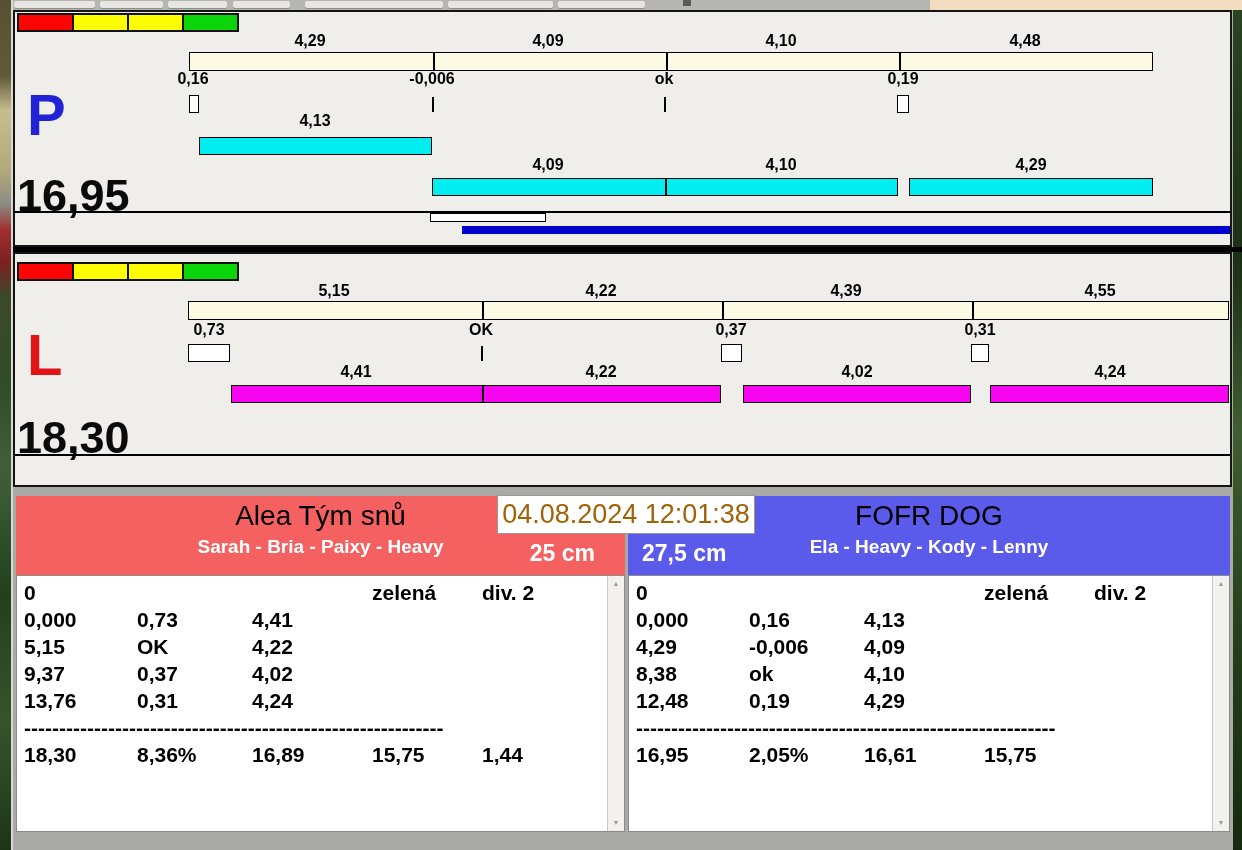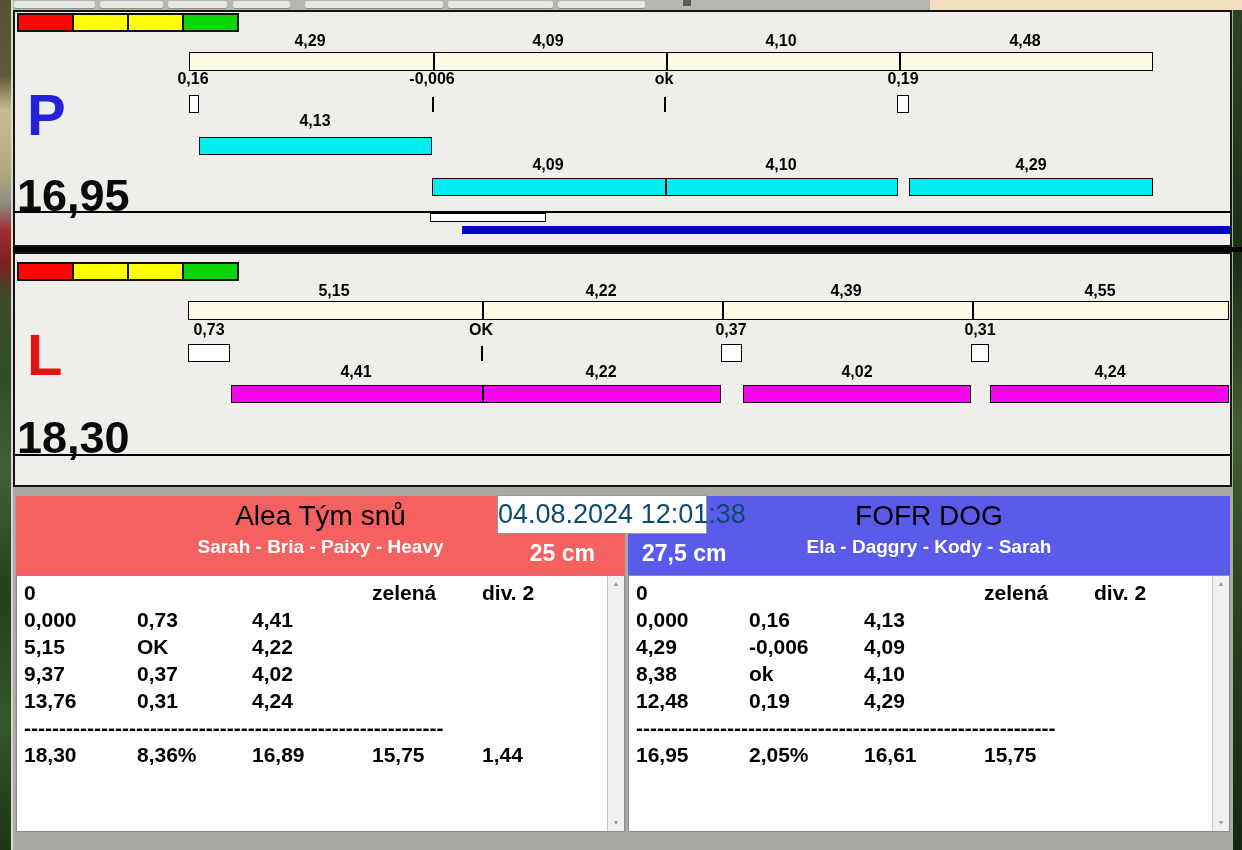--- a/index.html
+++ b/index.html
@@ -30,22 +30,22 @@
   .lane-total{position:absolute;font-size:45px;line-height:48px;font-weight:bold;color:#0a0a0a;}
   .subline{position:absolute;left:0;right:0;height:0;border-top:2px solid #000;}
   .whitebar{position:absolute;background:#fff;border:1px solid #000;box-sizing:border-box;}
   .progress{position:absolute;height:8px;}
   .separator{position:absolute;left:13px;top:247px;width:1229px;height:5px;background:#000;}
   
   .team-header{position:absolute;top:496px;height:79px;color:#fff;}
   .team-name{text-align:center;font-size:28px;line-height:30px;font-weight:normal;color:#000;padding-top:5px;white-space:nowrap;}
   .team-dogs{text-align:center;font-size:19px;line-height:20px;font-weight:bold;color:#fff;margin-top:6px;white-space:nowrap;}
   .jump-height{position:absolute;top:44px;font-size:23px;font-weight:bold;color:#fff;white-space:nowrap;}
-  .clock{position:absolute;left:497px;top:495px;width:210px;height:39px;background:#fff;border:1px solid #9a9a9a;box-sizing:border-box;
-    font-size:27px;line-height:37px;text-align:center;color:#0c4a6e;z-index:5;white-space:nowrap;}
+  .clock{position:absolute;left:497px;top:495px;width:258px;height:39px;background:#fff;border:1px solid #9a9a9a;box-sizing:border-box;
+    font-size:27px;line-height:37px;text-align:center;color:#a16207;z-index:5;white-space:nowrap;}
   .rtable{position:absolute;top:575px;height:257px;background:#fff;border:1px solid #8a8a8a;box-sizing:border-box;
     padding:3px 20px 0 7px;overflow:hidden;color:#000;}
   .t-row{display:grid;grid-template-columns:113px 115px 120px 110px 1fr;font-size:21px;font-weight:bold;line-height:27px;white-space:nowrap;}
   .t-dash{font-size:21px;font-weight:bold;line-height:27px;white-space:nowrap;overflow:hidden;}
   .vscroll{position:absolute;top:0;right:0;bottom:0;width:16px;background:#f2f1ef;border-left:1px solid #c9c9c4;}
   .varrow{position:absolute;left:0;width:16px;height:16px;font-size:7px;line-height:16px;text-align:center;color:#9a9a96;}
   .varrow.up{top:0;}
   .varrow.down{bottom:0;}
 </style>
 </head>
@@ -179,21 +179,21 @@
   <div class="clock">04.08.2024 12:01:38</div>
 
   <div class="team-header" style="left: 16px; width: 609px; background: rgb(245, 96, 96);">
     <div class="team-name">Alea Tým snů</div>
     <div class="team-dogs">Sarah - Bria - Paixy - Heavy</div>
     <div class="jump-height" style="right:30px">25 cm</div>
   </div>
 
   <div class="team-header" style="left: 628px; width: 602px; background: rgb(91, 91, 235);">
     <div class="team-name">FOFR DOG</div>
-    <div class="team-dogs">Ela - Daggry - Kody - Sarah</div>
+    <div class="team-dogs">Ela - Heavy - Kody - Lenny</div>
     <div class="jump-height" style="left:14px">27,5 cm</div>
   </div>
 
   <div class="rtable" style="left:16px;width:609px">
     <div>
         <div class="t-row">
           <span class="t-cell">0</span>
           <span class="t-cell"></span>
           <span class="t-cell"></span>
           <span class="t-cell">zelená</span>

